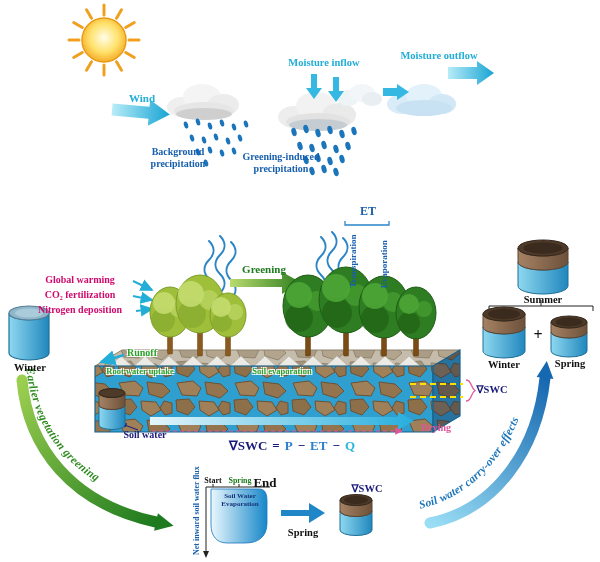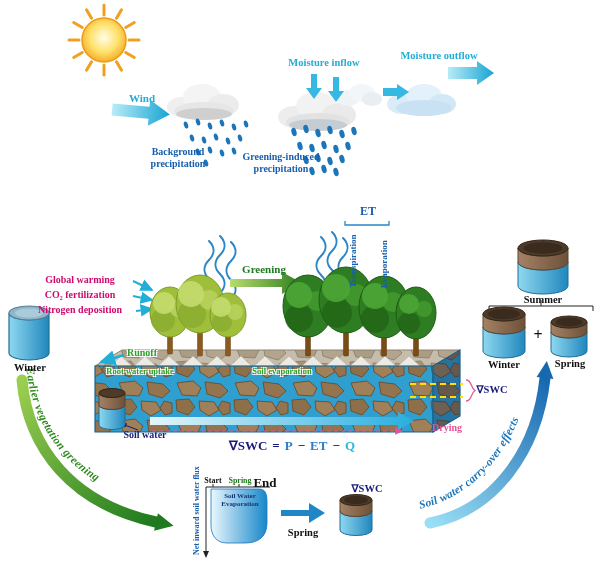--- a/index.html
+++ b/index.html
@@ -10,21 +10,21 @@
   .nw{white-space:nowrap;}
   .cyan{color:#22aed6;}
   .blue{color:#175fad;}
   .navy{color:#1a1a7a;}
   .mag{color:#cf0a6e;}
   .grn{color:#1e7a1e;}
   .soilgrn{color:#2aa12a;text-shadow:1px 1px 0 #fff,-1px -1px 0 #fff,1px -1px 0 #fff,-1px 1px 0 #fff;}
   .rot{transform:rotate(-90deg);}
   .eq span{margin:0 2.5px;}
   .black{color:#111;}
-  .pink{color:#e0559a;text-align:right;}
+  .pink{color:#e0559a;}
 </style>
 </head>
 <body>
 
 <div class="stage">
 
 <svg class="scene" width="600" height="562" viewBox="0 0 600 562">
   <defs>
     <radialGradient id="sunG" cx="50%" cy="45%" r="60%">
       <stop offset="0" stop-color="#fffde8"></stop>

